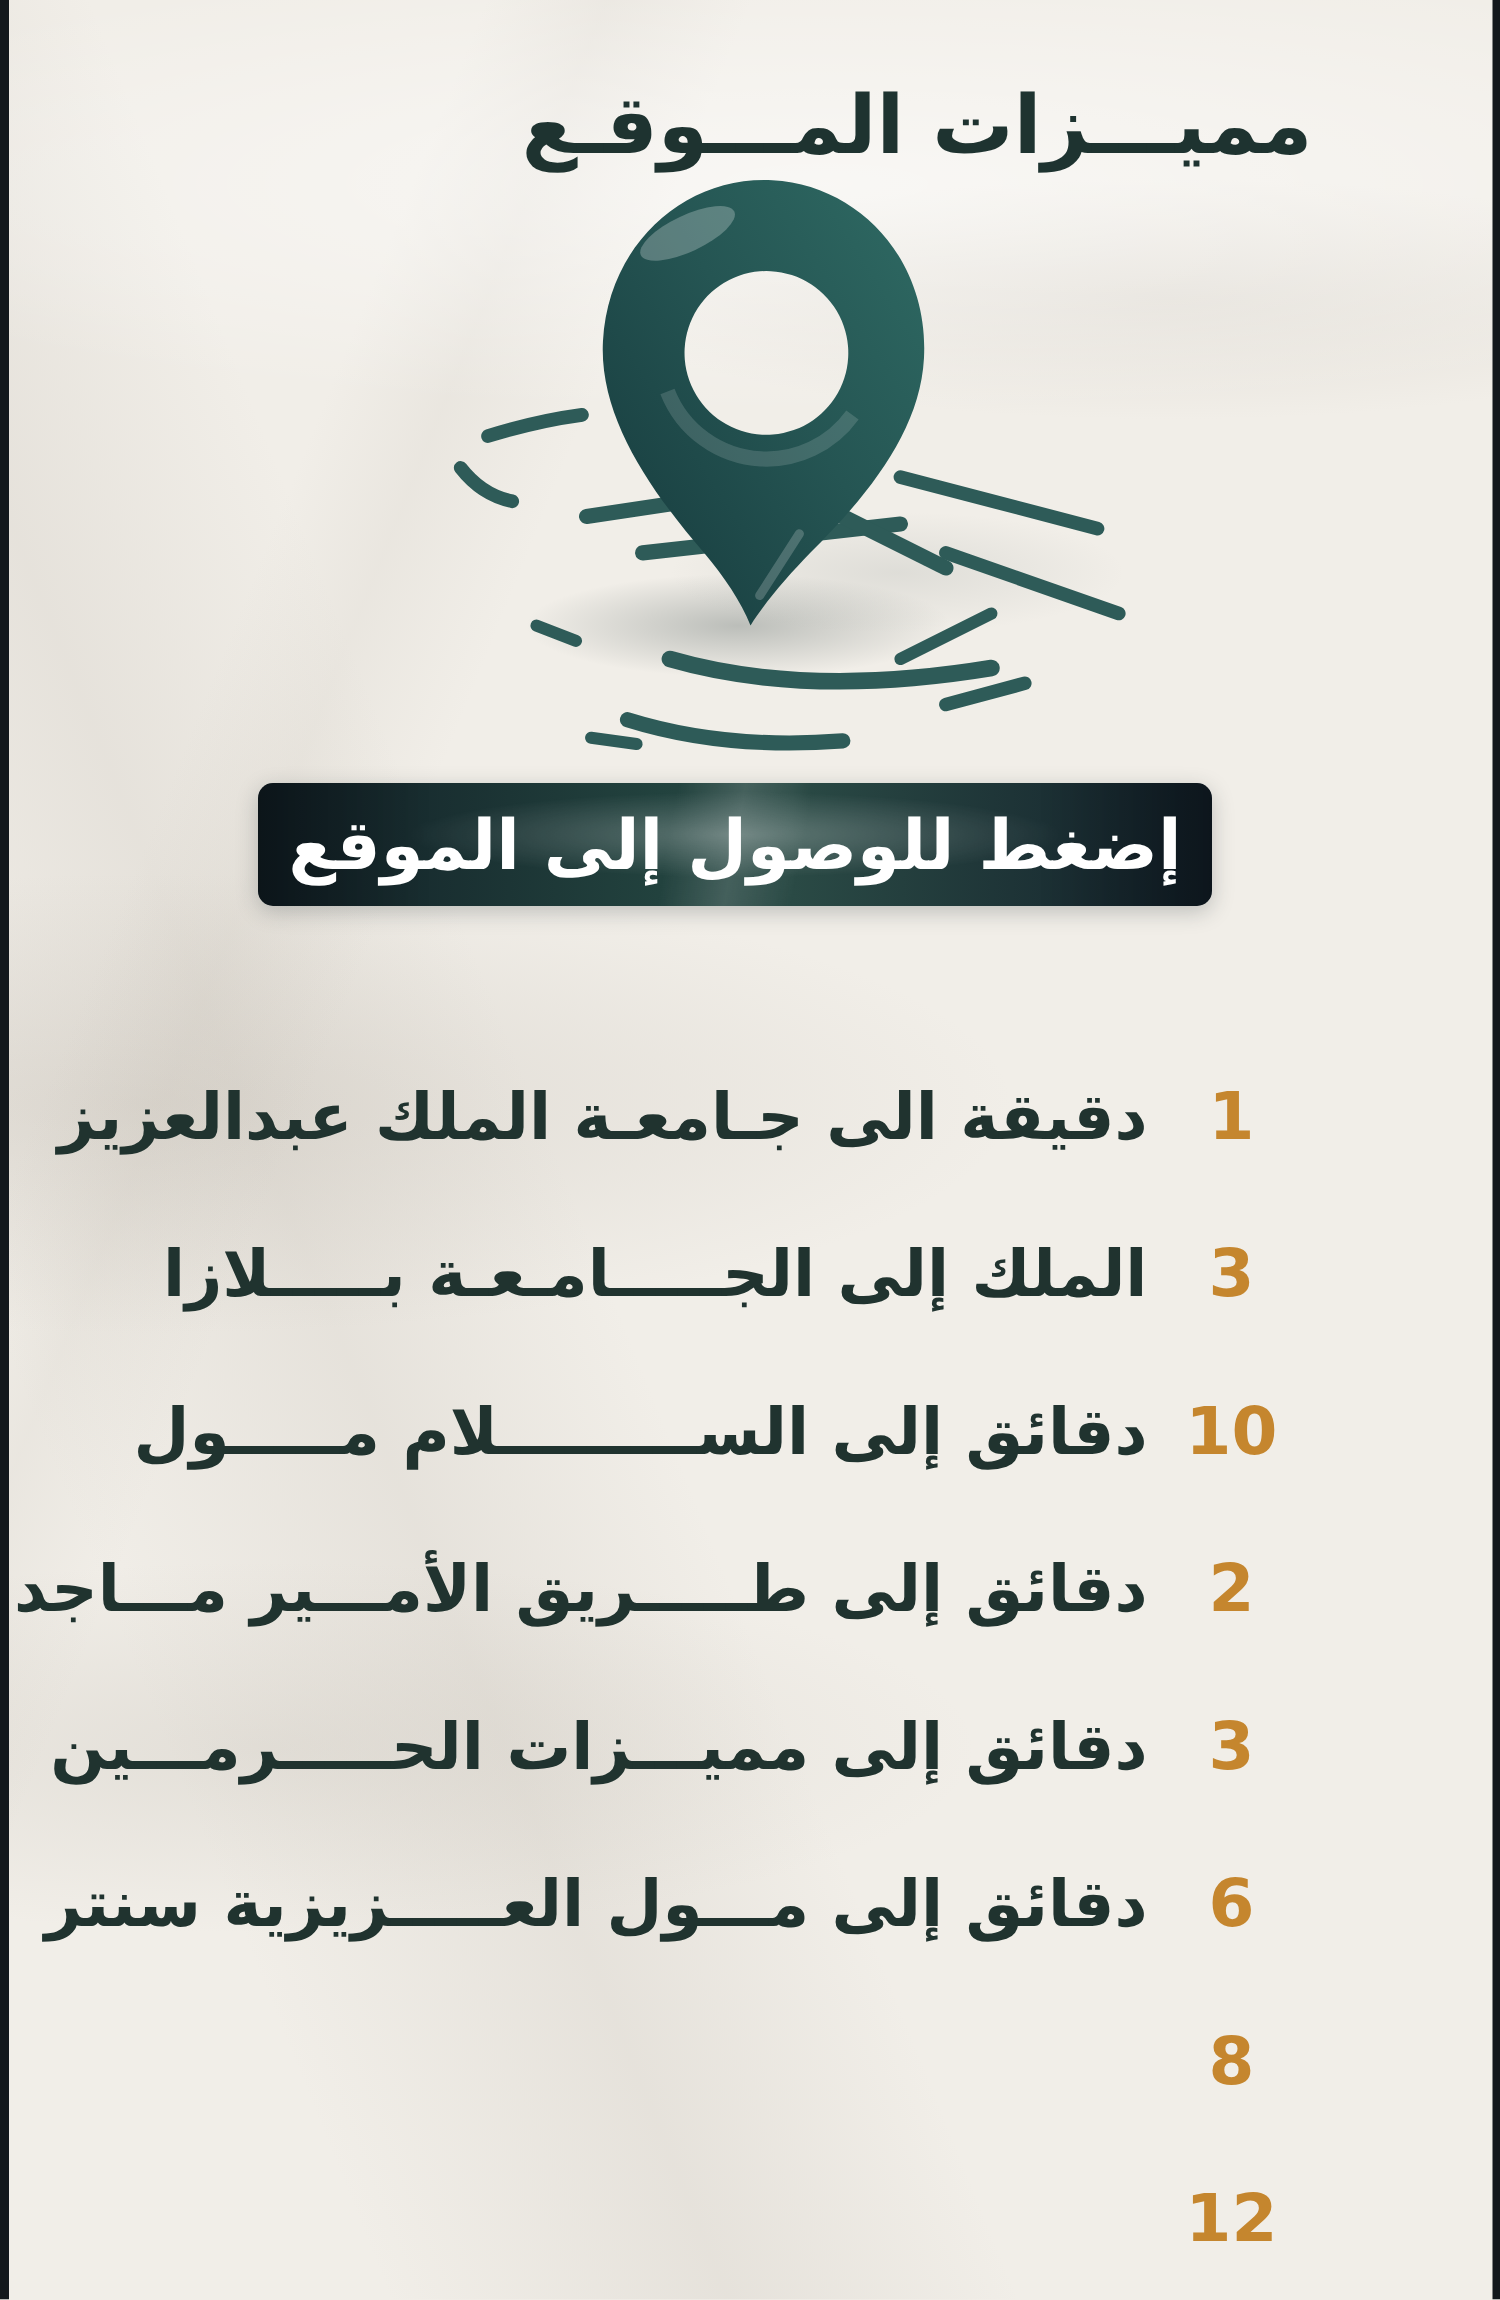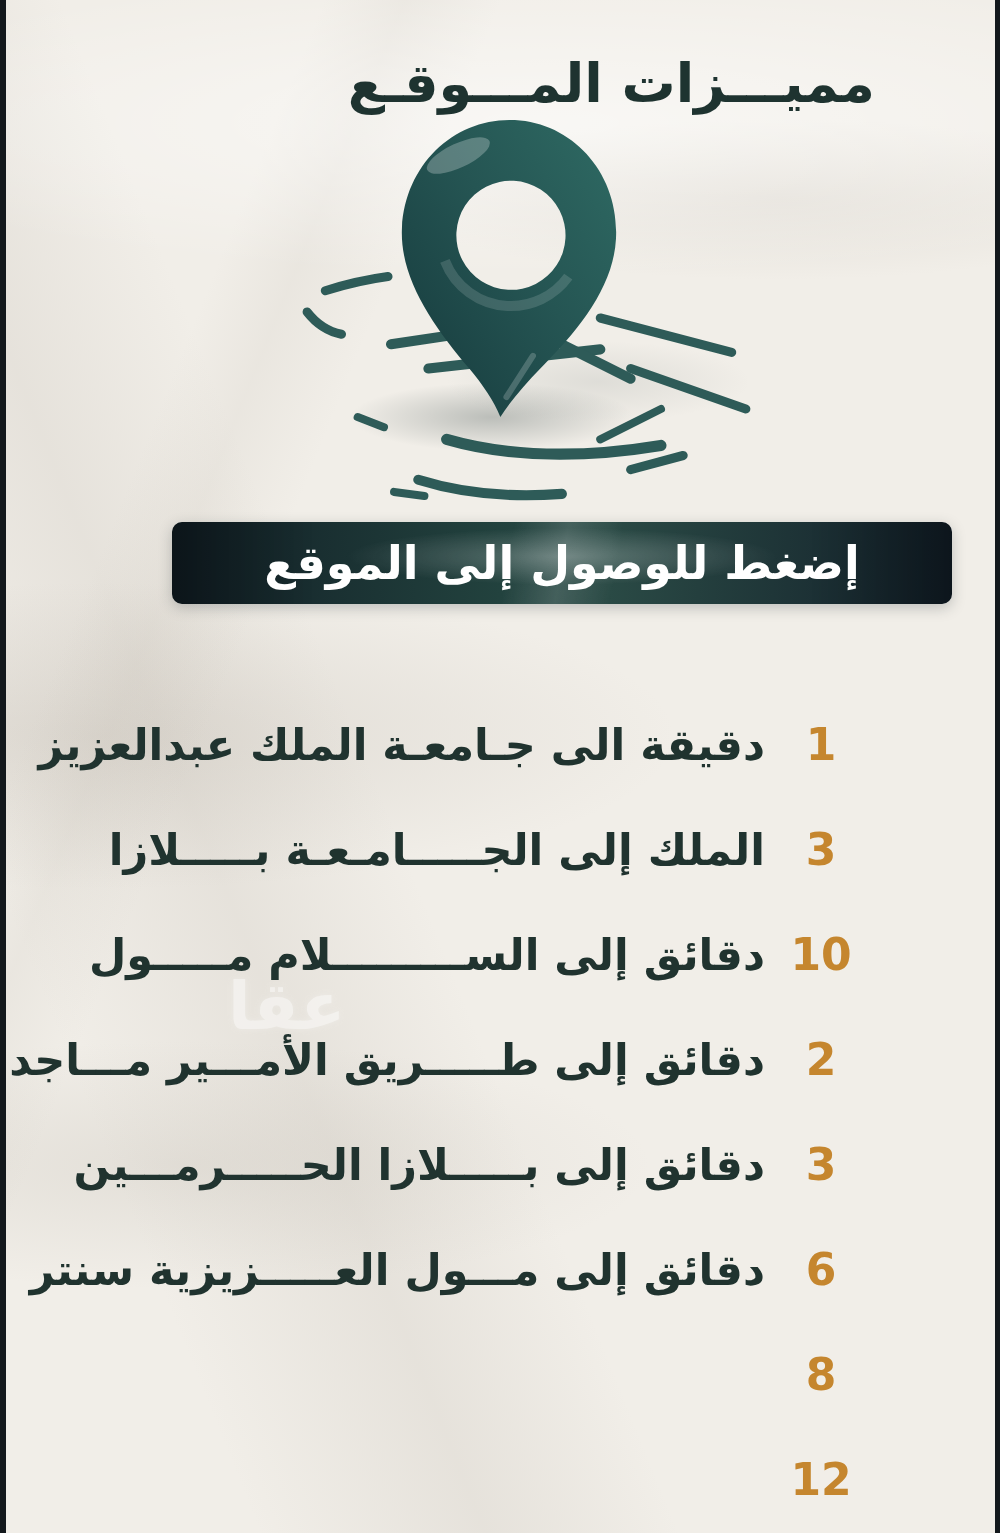--- a/index.html
+++ b/index.html
@@ -28,21 +28,21 @@
     position:absolute;top:16px;right:125px;
     direction:rtl;white-space:nowrap;
     font-size:54px;font-weight:700;color:#1E3330;
     letter-spacing:0;
     margin-left:14px;
   }
 
   .pin-art{position:absolute;left:295px;top:112px;width:465px;height:408px;}
 
   .cta{
-    position:absolute;left:172px;top:522px;width:780px;height:82px;
+    position:absolute;left:172px;top:522px;width:636px;height:82px;
     border-radius:10px;border:none;cursor:pointer;
     direction:rtl;
     display:flex;align-items:center;justify-content:center;
     font-family:"DejaVu Sans",sans-serif;
     font-size:46px;font-weight:700;color:#FFFFFF;
     background:linear-gradient(90deg,#121f26 0%,#22423e 42%,#2a4a45 56%,#13202a 100%);
     box-shadow:0 4px 14px rgba(40,50,55,.25);
     overflow:hidden;
   }
   .cta::before{
@@ -121,42 +121,41 @@
       <circle cx="212" cy="120" r="70" fill="none" stroke="rgba(255,255,255,0.14)" stroke-width="10" stroke-dasharray="150 290" stroke-dashoffset="-40"></circle>
       <ellipse cx="156" cy="44" rx="34" ry="12" fill="rgba(255,255,255,0.25)" transform="rotate(-28 156 44)"></ellipse>
       <path d="M240,238 L216,280" stroke="rgba(255,255,255,0.20)" stroke-width="6" stroke-linecap="round" fill="none"></path>
     </g>
   </svg>
 
   <button class="cta">
     <span class="cta-label">إضغط للوصول إلى الموقع</span>
   </button>
 
-  <div class="watermark">عقا</div>
 
   <div class="features">
     <div class="row">
       <div class="num">1</div>
       <div class="lbl">دقيقة الى جـامعـة الملك عبدالعزيز</div>
     </div>
     <div class="row">
       <div class="num">3</div>
       <div class="lbl">الملك إلى الجـــــامـعـة بـــــلازا</div>
     </div>
     <div class="row">
       <div class="num">10</div>
       <div class="lbl">دقائق إلى الســـــــــلام مـــــول</div>
     </div>
     <div class="row">
       <div class="num">2</div>
       <div class="lbl">دقائق إلى طـــــريق الأمـــير مـــاجد</div>
     </div>
     <div class="row">
       <div class="num">3</div>
-      <div class="lbl">دقائق إلى بـــــلازا الحـــــرمـــين</div>
+      <div class="lbl">دقائق إلى مميـــزات الحـــــرمـــين</div>
     </div>
     <div class="row">
       <div class="num">6</div>
       <div class="lbl">دقائق إلى مـــول العـــــزيزية سنتر</div>
     </div>
     <div class="row">
       <div class="num">8</div>
     </div>
     <div class="row">
       <div class="num">12</div>

